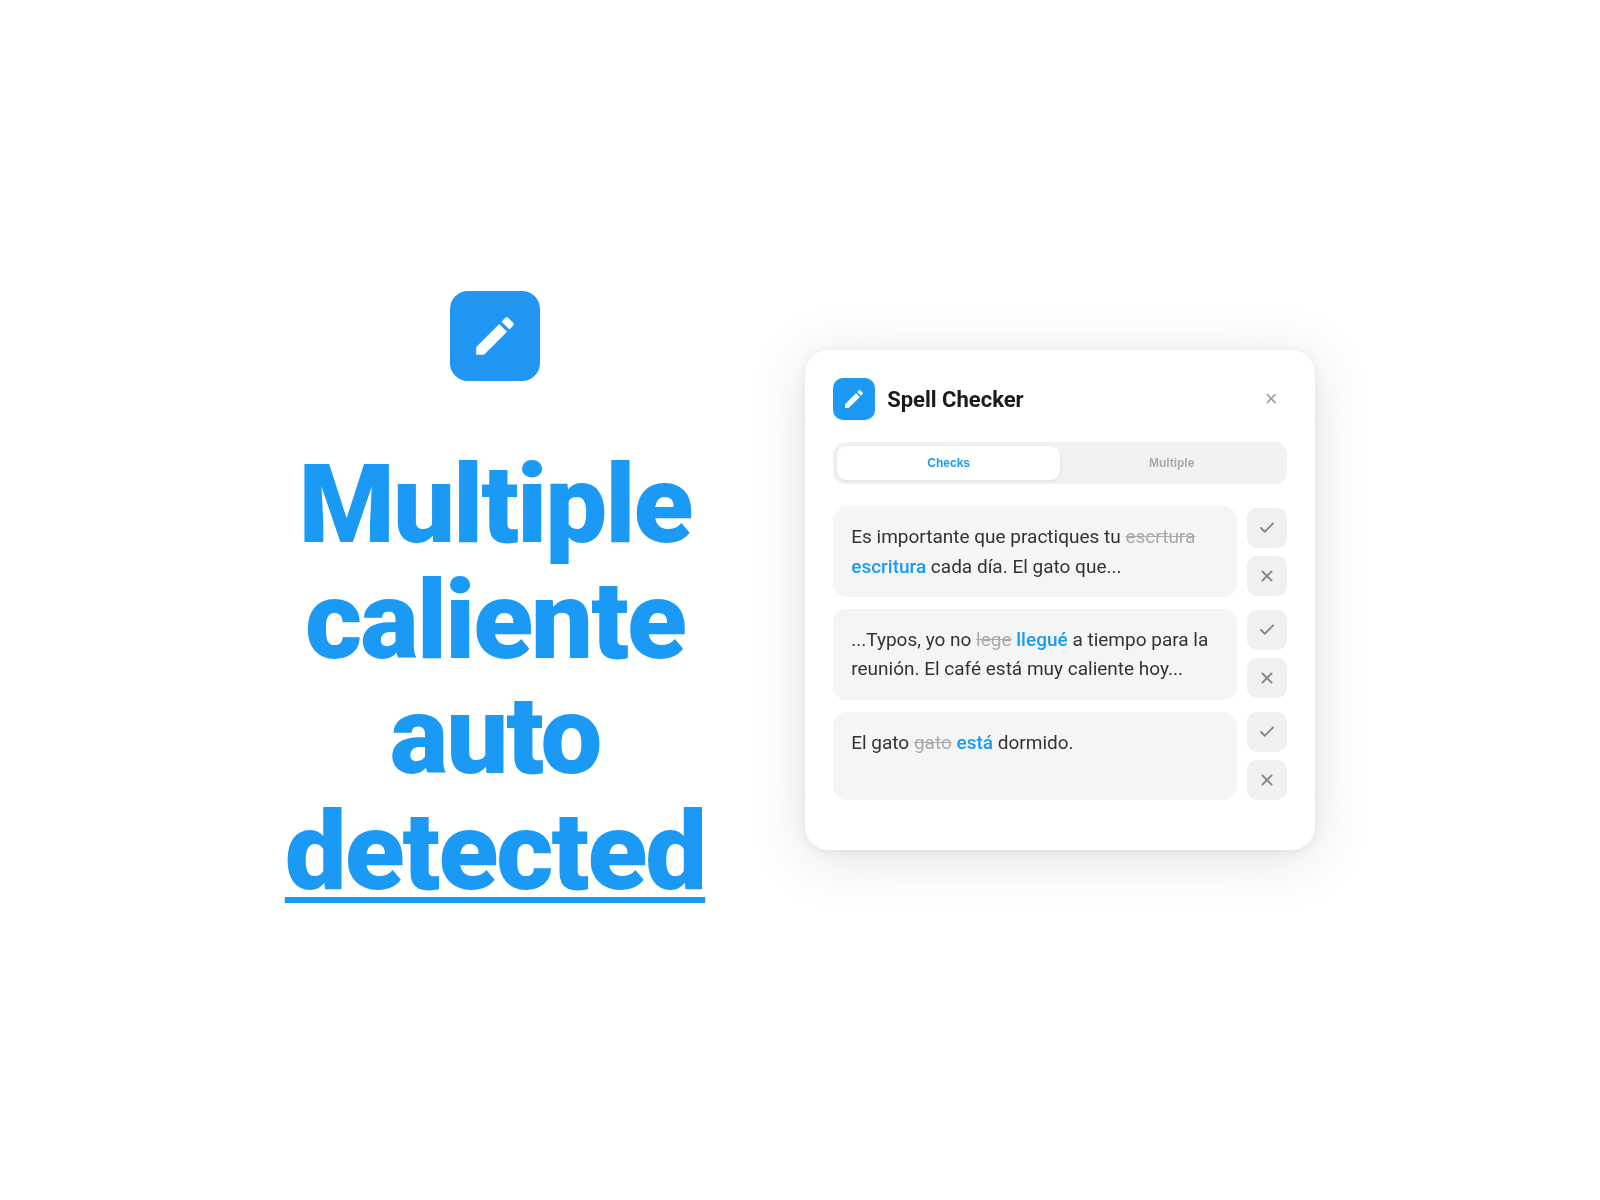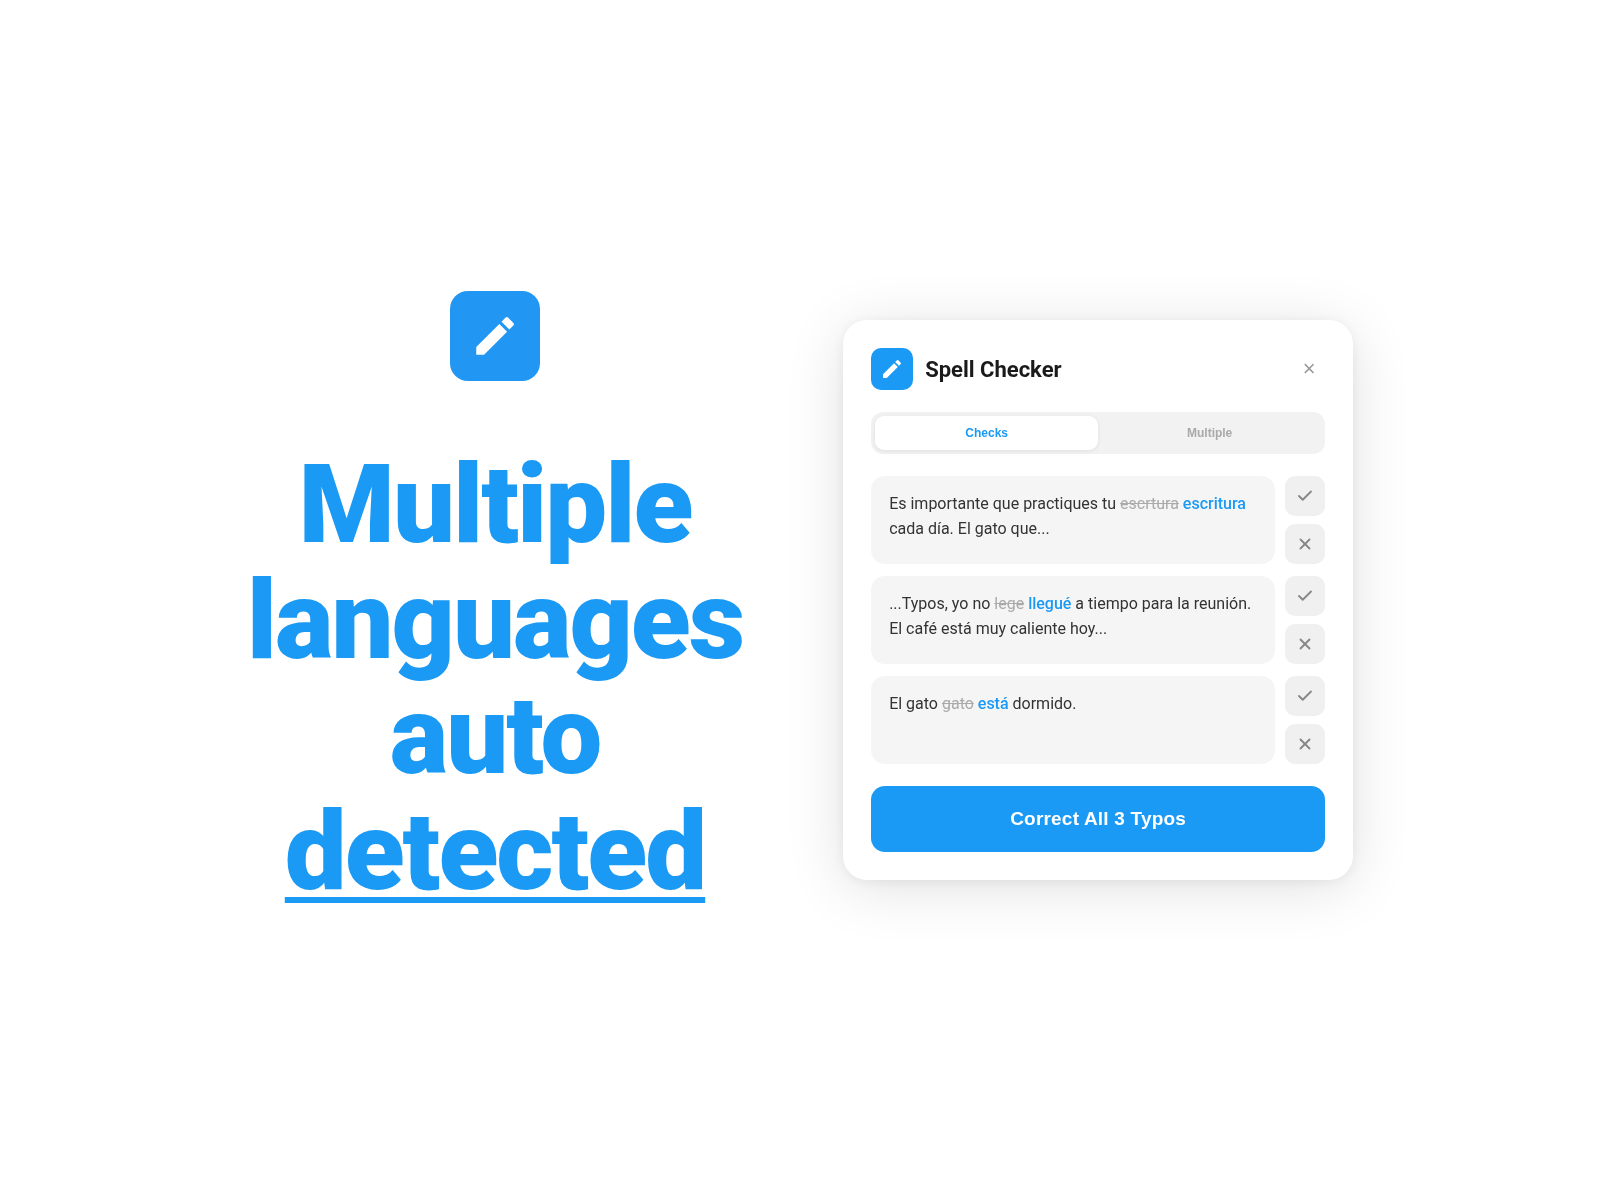--- a/index.html
+++ b/index.html
@@ -178,21 +178,21 @@
       display: flex;
       align-items: stretch;
       gap: 10px;
     }
 
     .typo-text-box {
       flex: 1;
       background: #f5f5f5;
       border-radius: 14px;
       padding: 16px 18px;
-      font-size: 16px;
+      font-size: 19px;
       color: #333;
       line-height: 1.55;
     }
 
     .typo-wrong {
       text-decoration: line-through;
       color: #aaa;
     }
 
     .typo-correct {
@@ -251,21 +251,21 @@
 
     <div class="edit-icon-wrapper">
       <svg viewBox="0 0 24 24" xmlns="http://www.w3.org/2000/svg">
         <path d="M3 17.25V21h3.75L17.81 9.94l-3.75-3.75L3 17.25zM20.71 7.04a1 1 0 000-1.41l-2.34-2.34a1 1 0 00-1.41 0l-1.83 1.83 3.75 3.75 1.83-1.83z"></path>
       </svg>
     </div>
 
     <div class="hero-text">
       <h1>
         <span>Multiple</span><br>
-        <span>languages</span><br>
+        <span>caliente</span><br>
         <span>auto</span><br>
         <span class="underline-text">detected</span>
       </h1>
     </div>
 
   </div>
 
   <div class="right-panel">
     <div class="spell-checker-card">
 
@@ -344,18 +344,17 @@
                   <line x1="18" y1="6" x2="6" y2="18"></line>
                   <line x1="6" y1="6" x2="18" y2="18"></line>
                 </svg>
             </button>
           </div>
         </div>
 
       </div>
 
       
-      <button class="correct-all-btn">Correct All 3 Typos</button>
 
     </div>
   </div>
 
 </div>
 
 </body></html>

